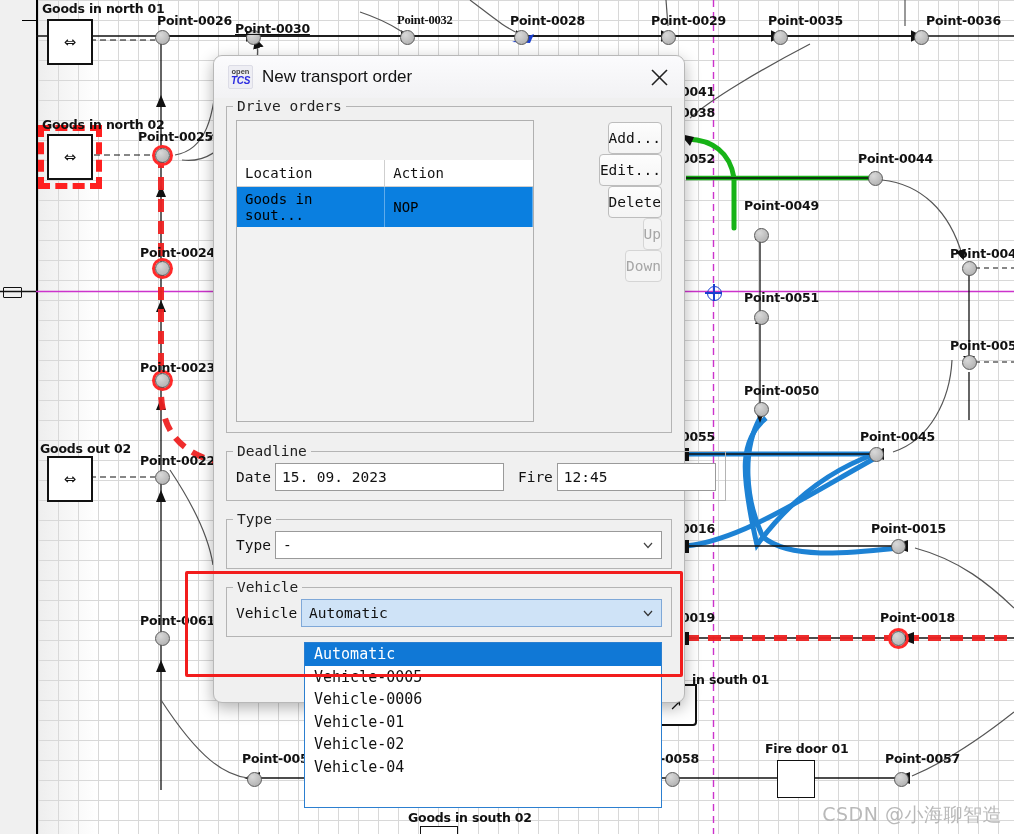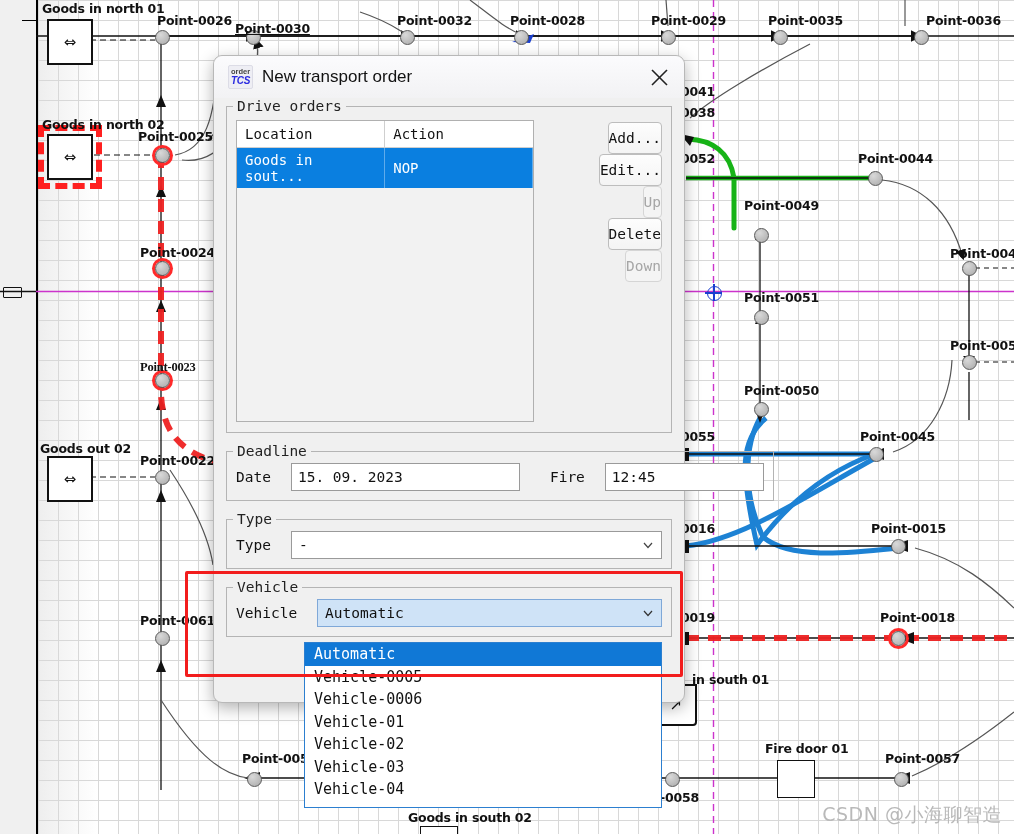--- a/index.html
+++ b/index.html
@@ -107,43 +107,43 @@
   fieldset.grp > legend{
     font-family:"DejaVu Sans Mono", monospace;font-size:14.5px;color:#222;
     margin-left:6px;padding:0 4px;
   }
 
   
   .do-inner{display:flex;gap:16px;padding:6px 9px 10px 9px;}
   .table-wrap{
     flex:1;background:#f2f2f2;border:1px solid #b0b0b0;height:300px;overflow:hidden;
   }
-  table.dot{width:100%;border-collapse:collapse;table-layout:fixed;}
+  table.dot{width:100%;border-collapse:collapse;table-layout:fixed;margin-top:39px;}
   table.dot th{
     background:#fff;font-weight:normal;text-align:left;
     font-family:"DejaVu Sans Mono", monospace;font-size:14px;color:#111;
     padding:5px 8px;border-right:1px solid #cfcfcf;border-bottom:1px solid #cfcfcf;
   }
   table.dot th:last-child{border-right:none;}
   table.dot td{
     font-family:"DejaVu Sans Mono", monospace;font-size:14px;padding:4px 8px;
     border-right:1px solid rgba(255,255,255,.35);
   }
-  table.dot tr.selected td{background:#0a7fe0;color:#ffffff;}
+  table.dot tr.selected td{background:#0a7fe0;color:#000000;}
   .btn-col{display:flex;flex-direction:column;gap:0;width:112px;padding-top:2px;align-items:flex-end;}
   .btn{
     height:30px;background:linear-gradient(to bottom,#fdfdfd,#f4f4f4);
     border:1px solid #bdbdbd;border-radius:4px;
     font-family:"DejaVu Sans Mono", monospace;font-size:14.5px;color:#111;
     display:flex;align-items:center;justify-content:center;cursor:pointer;
   }
   .btn.disabled{color:#a6a6a6;background:#f4f4f4;border-color:#d5d5d5;cursor:default;}
 
   
-  .row{display:flex;align-items:center;gap:20px;padding:4px 9px 9px 9px;}
+  .row{display:flex;align-items:center;gap:4px;padding:4px 9px 9px 9px;}
   .flab{font-family:"DejaVu Sans Mono", monospace;font-size:14.5px;color:#111;}
   .tfield{
     background:#fff;border:1px solid #9a9a9a;height:26px;display:flex;align-items:center;
     padding:0 6px;font-family:"DejaVu Sans Mono", monospace;font-size:14.5px;color:#111;
   }
   .tfield.date{width:215px;}
   .tfield.time{width:145px;}
 
   
   .combo{
@@ -325,64 +325,64 @@
   <div class="firedoor" style="left:777px;top:760px"></div>
   <div class="firedoor" style="left:420px;top:826px;height:20px"></div>
 
   <div class="origin-cross" style="left:705px;top:284px">
     <div class="origin-ring"></div>
   </div>
 
   <div id="map-labels">
       <div class="lbl lbl-b" style="left: 157px; top: 13px;">Point-0026</div>
       <div class="lbl lbl-b" style="left: 235px; top: 21px; text-decoration: underline;">Point-0030</div>
-      <div class="lbl lbl-b" style="left: 397px; top: 13px;">Point-0032</div>
+      <div class="lbl lbl-b" style="left: 397px; top: 13px; font-family: Liberation Serif, serif;">Point-0032</div>
       <div class="lbl lbl-b" style="left: 510px; top: 13px;">Point-0028</div>
       <div class="lbl lbl-b" style="left: 651px; top: 13px;">Point-0029</div>
       <div class="lbl lbl-b" style="left: 768px; top: 13px;">Point-0035</div>
       <div class="lbl lbl-b" style="left: 903px; top: 13px; margin-left: 23px;">Point-0036</div>
       <div class="lbl lbl-b" style="left: 138px; top: 129px;">Point-0025</div>
       <div class="lbl lbl-b" style="left: 676px; top: 84px;">-0041</div>
       <div class="lbl lbl-b" style="left: 676px; top: 105px;">-0038</div>
       <div class="lbl lbl-b" style="left: 676px; top: 151px;">-0052</div>
       <div class="lbl lbl-b" style="left: 858px; top: 151px;">Point-0044</div>
       <div class="lbl lbl-b" style="left: 744px; top: 198px;">Point-0049</div>
       <div class="lbl lbl-b" style="left: 140px; top: 245px;">Point-0024</div>
       <div class="lbl lbl-b" style="left: 950px; top: 246px;">Point-004</div>
       <div class="lbl lbl-b" style="left: 744px; top: 290px;">Point-0051</div>
       <div class="lbl lbl-b" style="left: 950px; top: 338px;">Point-005</div>
-      <div class="lbl lbl-b" style="left: 140px; top: 360px; font-family: Liberation Serif, serif;">Point-0023</div>
+      <div class="lbl lbl-b" style="left: 140px; top: 360px;">Point-0023</div>
       <div class="lbl lbl-b" style="left: 744px; top: 383px;">Point-0050</div>
       <div class="lbl lbl-b" style="left: 676px; top: 429px;">-0055</div>
       <div class="lbl lbl-b" style="left: 860px; top: 429px;">Point-0045</div>
       <div class="lbl lbl-b" style="left: 40px; top: 441px;">Goods out 02</div>
       <div class="lbl lbl-b" style="left: 140px; top: 453px;">Point-0022</div>
       <div class="lbl lbl-b" style="left: 676px; top: 521px;">-0016</div>
       <div class="lbl lbl-b" style="left: 871px; top: 521px;">Point-0015</div>
       <div class="lbl lbl-b" style="left: 676px; top: 610px;">-0019</div>
       <div class="lbl lbl-b" style="left: 880px; top: 610px;">Point-0018</div>
       <div class="lbl lbl-b" style="left: 140px; top: 613px;">Point-0061</div>
       <div class="lbl lbl-b" style="left: 692px; top: 672px;">in south 01</div>
       <div class="lbl lbl-b" style="left: 765px; top: 741px;">Fire door 01</div>
       <div class="lbl lbl-b" style="left: 242px; top: 751px;">Point-0058</div>
-      <div class="lbl lbl-b" style="left: 660px; top: 751px; margin-top: 39px;">-0058</div>
+      <div class="lbl lbl-b" style="left: 660px; top: 751px;">-0058</div>
       <div class="lbl lbl-b" style="left: 885px; top: 751px;">Point-0057</div>
       <div class="lbl lbl-b" style="left: 408px; top: 810px;">Goods in south 02</div>
       <div class="lbl lbl-b" style="left: 42px; top: 1px;">Goods in north 01</div>
       <div class="lbl lbl-b" style="left: 42px; top: 117px;">Goods in north 02</div>
       <div class="lbl lbl-veh" style="left: 422px; top: 797px;">Vehicle-04</div>
     </div>
 
   <div class="watermark">CSDN @小海聊智造</div>
 
   <div class="dialog">
 
     <div class="dlg-title">
       <div class="tcs-logo">
-        <span class="o">order</span>
+        <span class="o">open</span>
         <span class="t">TCS</span>
       </div>
       <div class="dlg-title-text">New transport order</div>
       <div class="dlg-close">
         <svg width="19" height="19" viewBox="0 0 19 19">
           <line x1="2" y1="2" x2="17" y2="17" stroke="#222" stroke-width="1.6"></line>
           <line x1="17" y1="2" x2="2" y2="17" stroke="#222" stroke-width="1.6"></line>
         </svg>
       </div>
     </div>
@@ -404,22 +404,22 @@
                 <tr class="selected">
                   <td>Goods in sout...</td>
                   <td>NOP</td>
                 </tr>
               </tbody>
             </table>
           </div>
           <div class="btn-col">
             <div class="btn">Add...</div>
             <div class="btn">Edit...</div>
+            <div class="btn">Delete</div>
             <div class="btn disabled">Up</div>
-            <div class="btn">Delete</div>
             <div class="btn disabled">Down</div>
           </div>
         </div>
       </fieldset>
 
       <fieldset class="grp">
         <legend>Deadline</legend>
         <div class="row">
           <span class="flab">Date</span>
           <div class="tfield date">15. 09. 2023</div>
@@ -457,20 +457,19 @@
     </div>
   </div>
 
   <div class="dropdown">
     <div id="dd-items">
         <div class="dd-item sel">Automatic</div>
         <div class="dd-item">Vehicle-0005</div>
         <div class="dd-item">Vehicle-0006</div>
         <div class="dd-item">Vehicle-01</div>
         <div class="dd-item">Vehicle-02</div>
-        <div class="dd-item">Vehicle-03</div>
         <div class="dd-item">Vehicle-04</div>
       </div>
   </div>
 
   <div class="red-box"></div>
 
 </div>
 
 </body></html>

